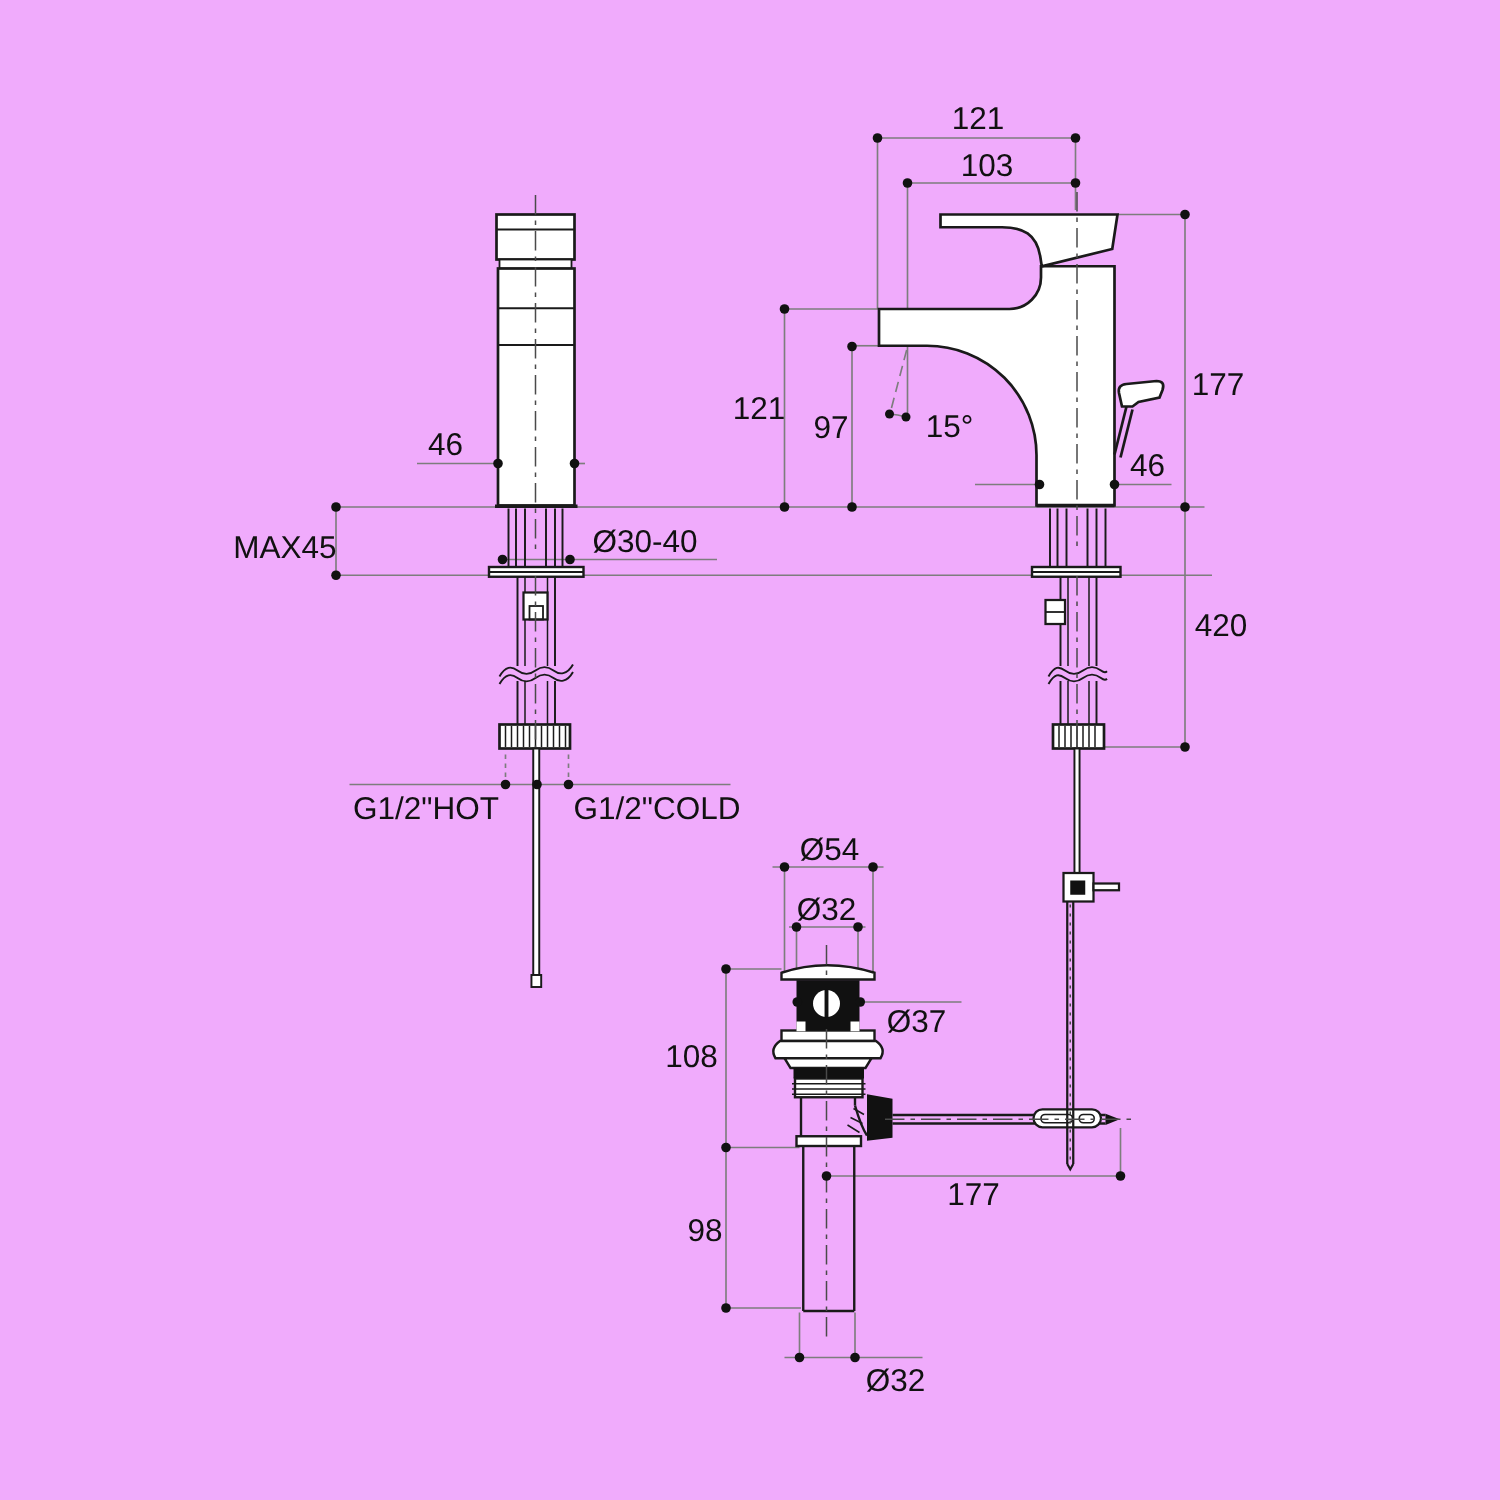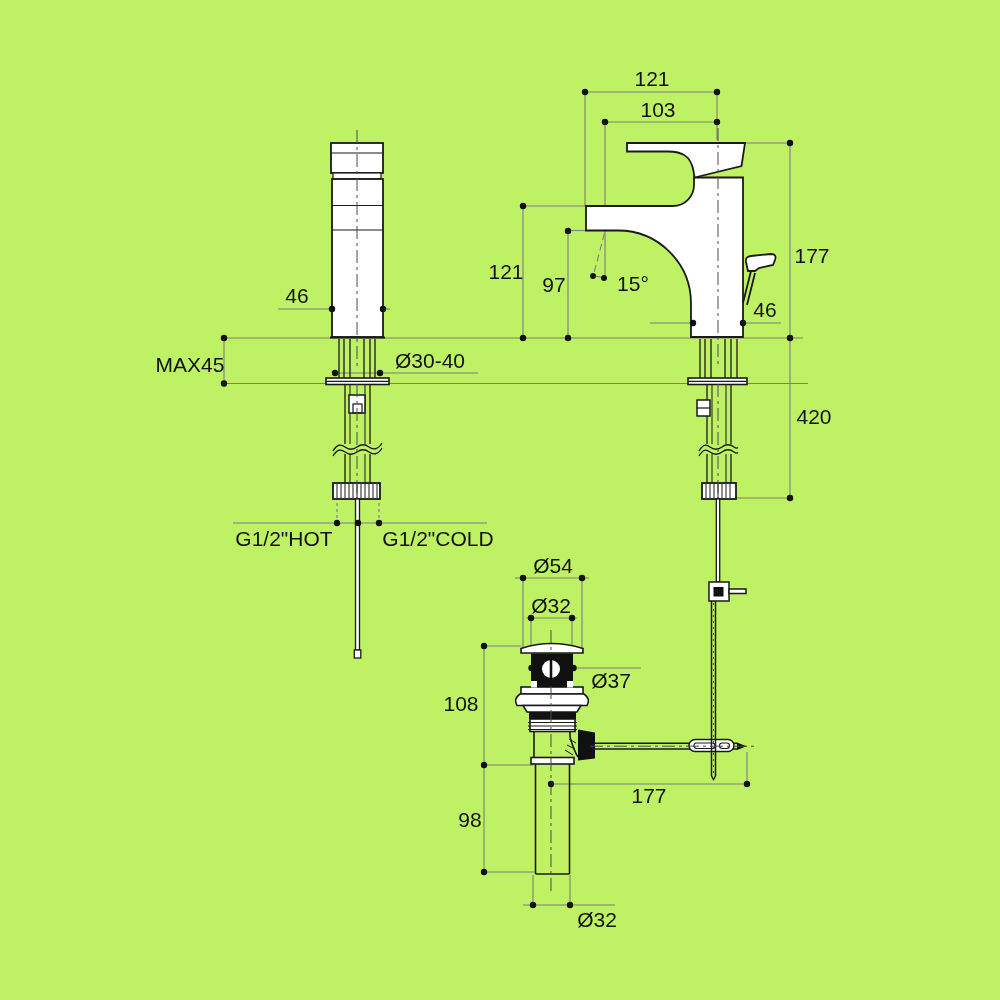--- a/index.html
+++ b/index.html
@@ -1,16 +1,16 @@
 <!DOCTYPE html>
 <html><head>
 <meta charset="utf-8">
 <style>
   html,body{margin:0;padding:0;background:#fff;}
-  .stage{position:relative;width:1000px;height:1000px;background:#bef264;overflow:hidden;}
+  .stage{position:relative;width:1000px;height:1000px;background:#f0abfc;overflow:hidden;}
   .dim-text{font-family:"Liberation Sans","DejaVu Sans",sans-serif;font-size:21px;fill:#111;}
 </style>
 </head>
 <body>
 
 <div class="stage">
 <svg width="1000" height="1000" viewBox="0 0 1000 1000">
 
   <g stroke="#7d7d7d" stroke-width="1.1" fill="none">
 

